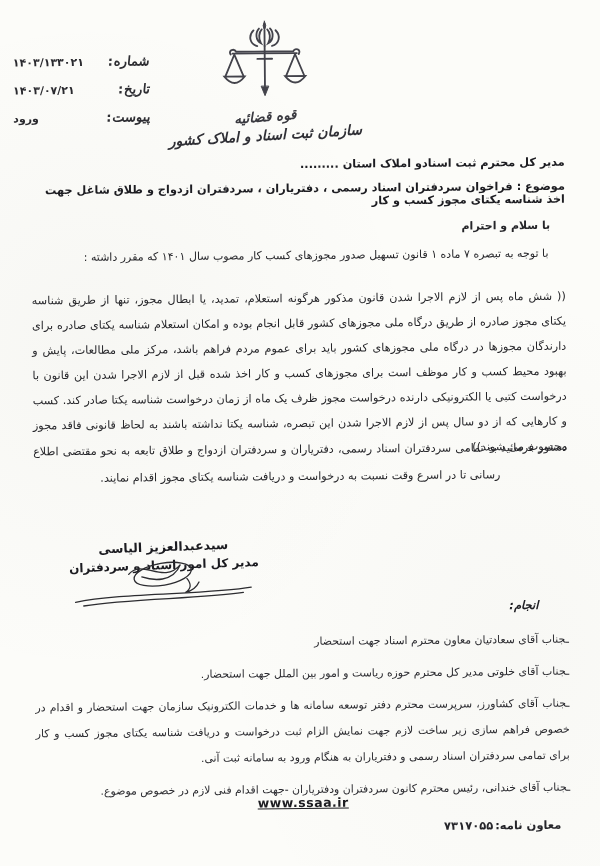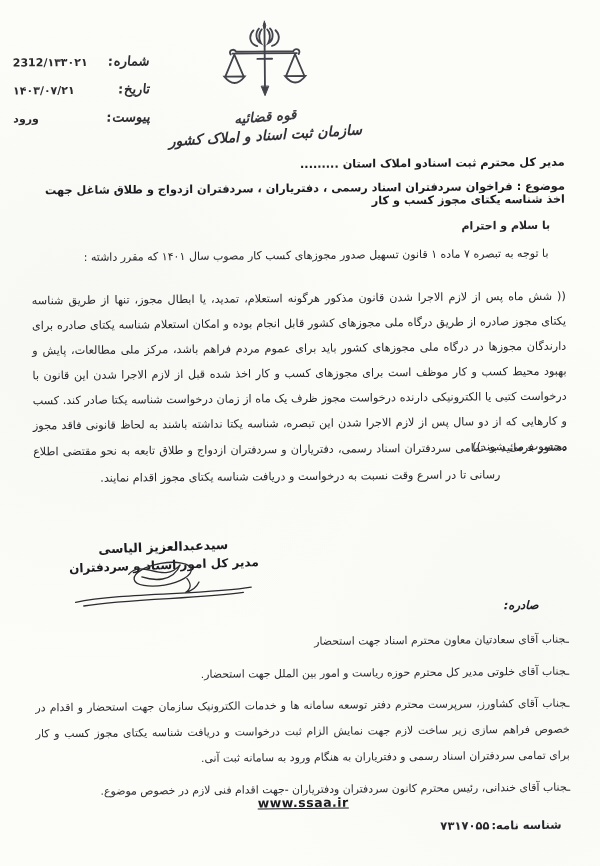--- a/index.html
+++ b/index.html
@@ -50,21 +50,21 @@
 </style>
 </head>
 <body>
 
 <div class="page">
   <div class="tilt">
 
     <div class="abs meta">
       <div class="meta-row">
         <span class="meta-label">شماره:</span>
-        <span class="meta-value">2312/۱۳۳۰۲۱</span>
+        <span class="meta-value">۱۴۰۳/۱۳۳۰۲۱</span>
       </div>
       <div class="meta-row">
         <span class="meta-label">تاریخ:</span>
         <span class="meta-value">۱۴۰۳/۰۷/۲۱</span>
       </div>
       <div class="meta-row">
         <span class="meta-label">پیوست:</span>
         <span class="meta-value">ورود</span>
       </div>
     </div>
@@ -107,27 +107,27 @@
         <g fill="none" stroke="#2c2c30" stroke-width="1.3" stroke-linecap="round">
           <path d="M62 20 C76 4 96 32 114 12 C106 30 86 27 75 23"></path>
           <ellipse cx="96" cy="21" rx="29" ry="11" transform="rotate(-8 96 21)"></ellipse>
           <path d="M120 26 q7 9 -2 14 q10 -2 14 -10"></path>
           <path d="M8 46 C52 38 142 43 184 37"></path>
           <path d="M16 50 C62 44 132 47 176 42"></path>
         </g>
       </svg>
     </div>
 
-    <div class="abs cc-label">صادره:</div>
+    <div class="abs cc-label">انجام:</div>
     <div class="abs cc-list">
       <div class="cc-item">ـجناب آقای سعادتیان معاون محترم اسناد جهت استحضار</div>
       <div class="cc-item">ـجناب آقای خلوتی مدیر کل محترم حوزه ریاست و امور بین الملل جهت استحضار.</div>
       <div class="cc-item long">ـجناب آقای کشاورز، سرپرست محترم دفتر توسعه سامانه ها و خدمات الکترونیک سازمان جهت استحضار و اقدام در خصوص فراهم سازی زیر ساخت لازم جهت نمایش الزام ثبت درخواست و دریافت شناسه یکتای مجوز کسب و کار برای تمامی سردفتران اسناد رسمی و دفتریاران به هنگام ورود به سامانه ثبت آنی.</div>
       <div class="cc-item">ـجناب آقای خندانی، رئیس محترم کانون سردفتران ودفتریاران -جهت اقدام فنی لازم در خصوص موضوع.</div>
     </div>
 
     <div class="abs website">www.ssaa.ir</div>
     <div class="abs letter-id">
-      <span>شناسه نامه:</span><span>۷۳۱۷۰۵۵</span>
+      <span>معاون نامه:</span><span>۷۳۱۷۰۵۵</span>
     </div>
 
   </div>
 </div>
 
 </body></html>

